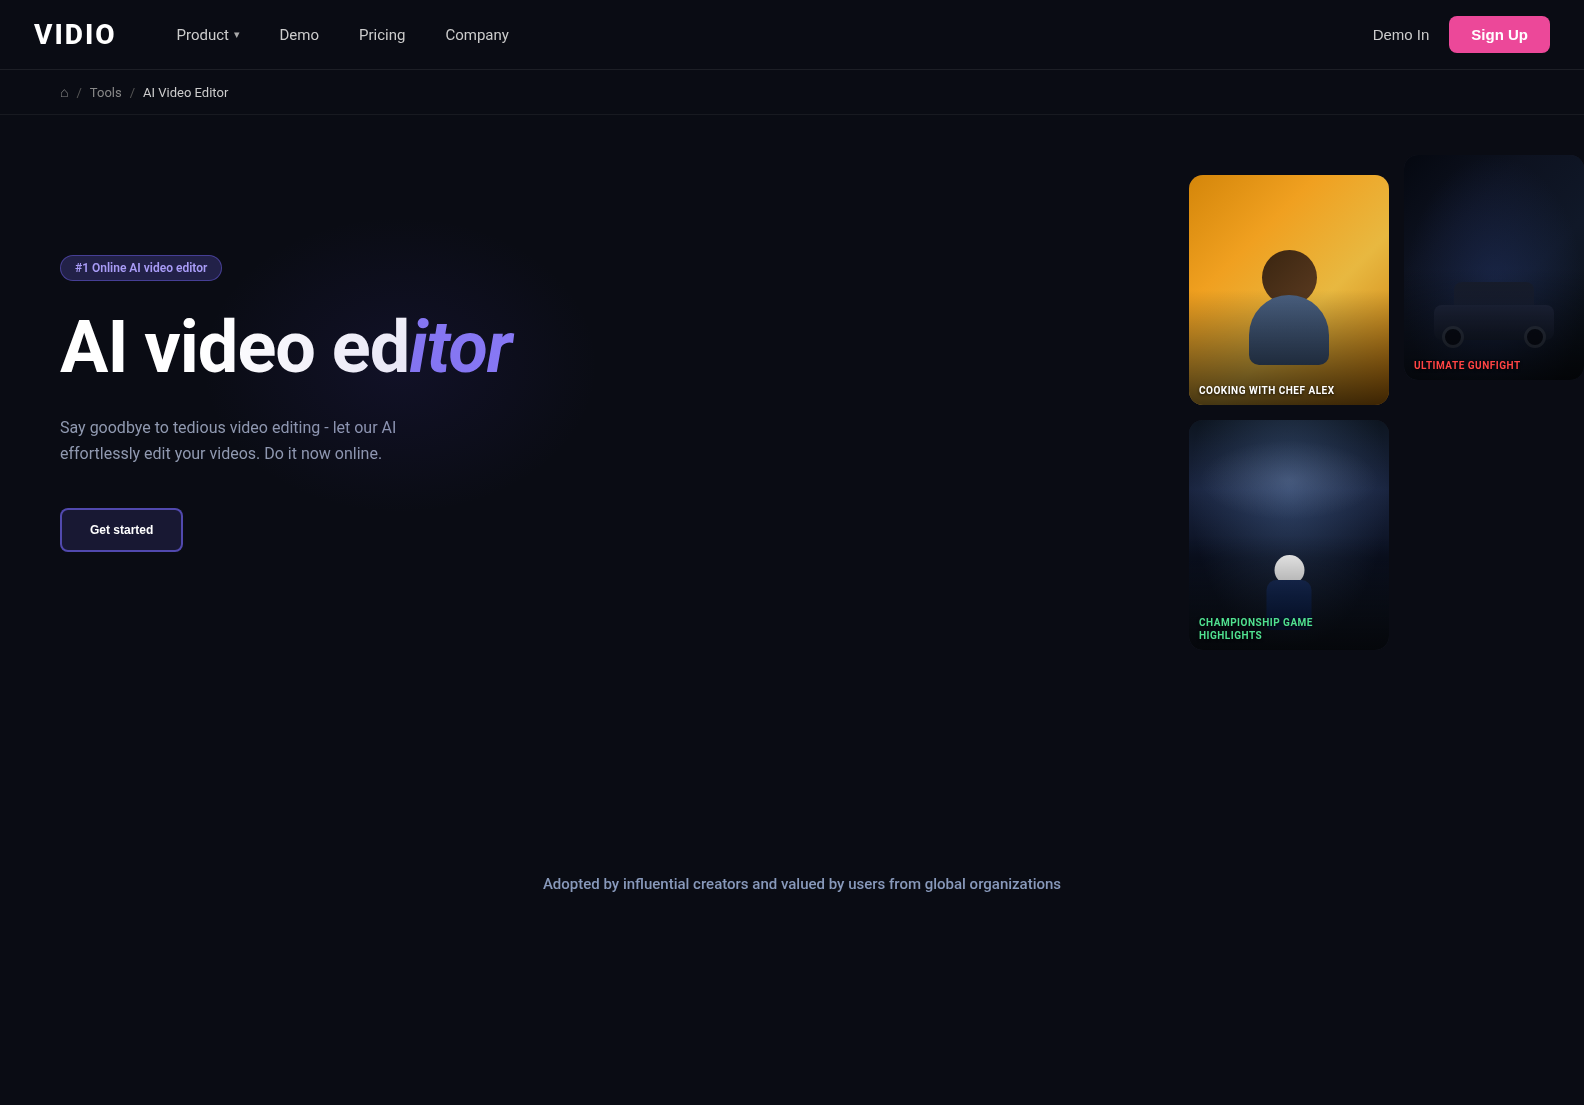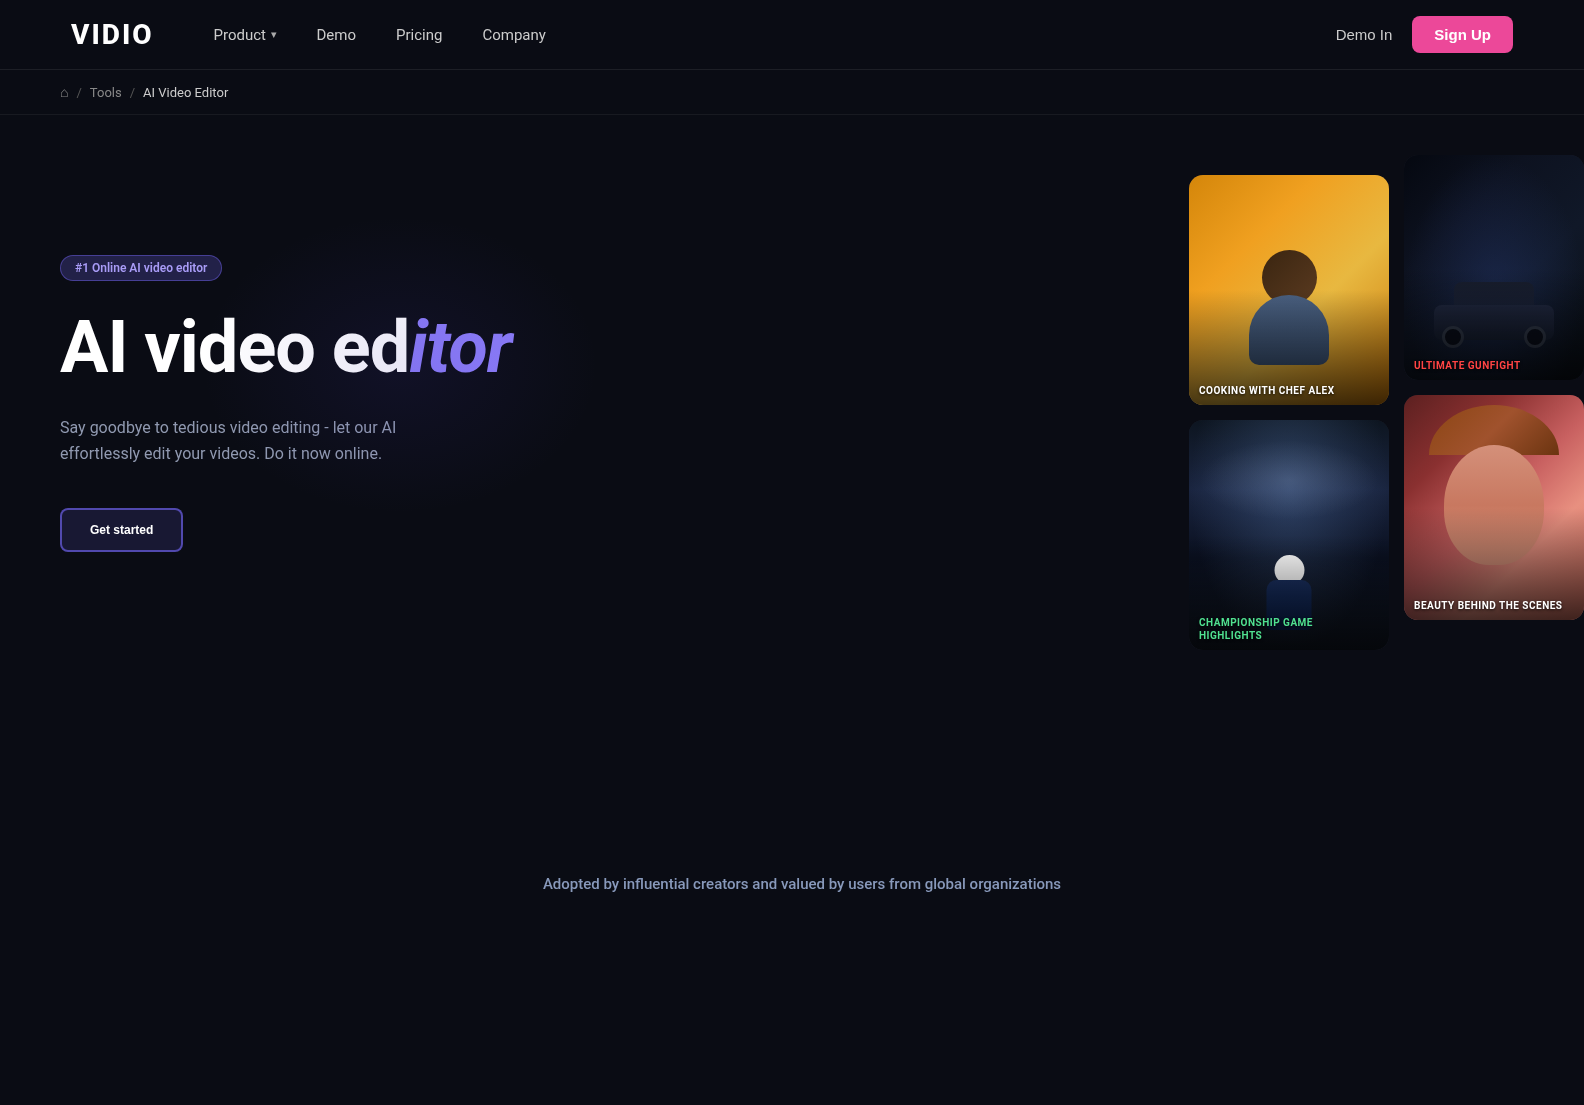--- a/index.html
+++ b/index.html
@@ -10,21 +10,21 @@
       min-height: 1105px;
       width: 1584px;
       overflow-x: hidden;
     }
 
     
     nav {
       display: flex;
       align-items: center;
       justify-content: space-between;
-      padding: 0 71px;
+      padding: 0 34px;
       height: 70px;
       border-bottom: 1px solid rgba(255,255,255,0.08);
       background-color: #0a0c14;
       position: relative;
       z-index: 10;
     }
     .nav-logo {
       display: flex;
       align-items: center;
     }
@@ -567,30 +567,19 @@
             <div class="car-wheel-right"></div>
           </div>
         </div>
         <div class="card-overlay"></div>
         <div class="card-label">
           <div class="card-label-text card-label-red">Ultimate Gunfight</div>
         </div>
       </div>
     </div>
 
-    <div class="video-card card-beauty">
-      <div class="card-inner">
-        <div class="card-bg"></div>
-        <div class="hat-shape"></div>
-        <div class="face-oval"></div>
-        <div class="card-overlay"></div>
-        <div class="card-label">
-          <div class="card-label-text">Beauty Behind the Scenes</div>
-        </div>
-      </div>
-    </div>
 
   </div>
 </section>
 
 <div class="bottom-section">
   <p class="adopted-text">Adopted by influential creators and valued by users from global organizations</p>
 </div>
 
 </body></html>

